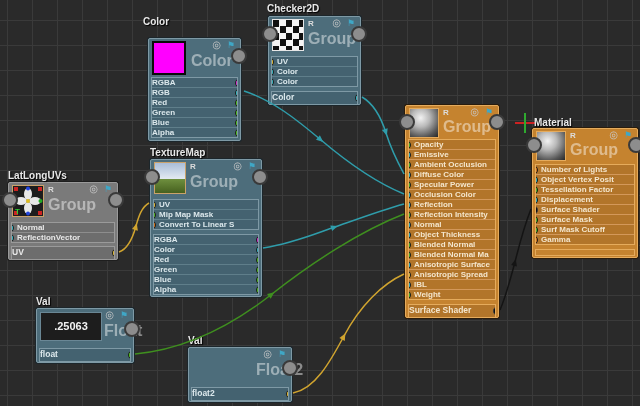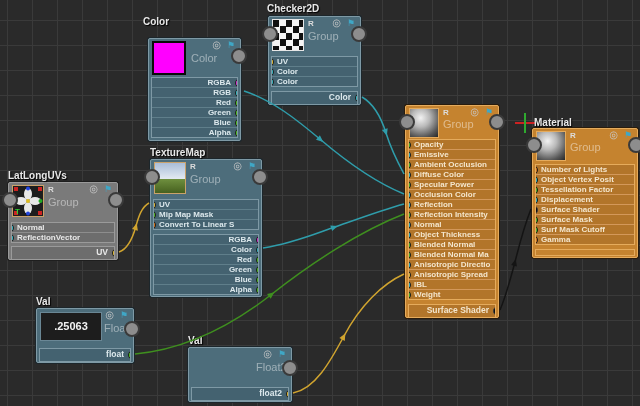--- a/index.html
+++ b/index.html
@@ -21,41 +21,41 @@
   .node.blue{background:#4d6d7b; border:1px solid #7e99a5; box-shadow:0 0 0 1px #1c262b;}
   .node.orange{background:#c5832f; border:1px solid #e5ab5c; box-shadow:0 0 0 1px #2a1c0c;}
   .node.gray{background:#7a7a7a; border:1px solid #9a9a9a; box-shadow:0 0 0 1px #1e1e1e;}
   .nheader{position:absolute; top:0; left:0; right:0;}
   .thumb{position:absolute; left:3px; top:2px; width:32px; height:32px; box-sizing:border-box; border:1px solid #caa26a; background:#1d1d1d;}
   .swatch{position:absolute; left:3px; top:2px; width:34px; height:34px; box-sizing:border-box; border:2px solid #0a0a0a;}
   .sphere{background:radial-gradient(circle at 38% 32%, #f2f2f2, #b9b9b9 35%, #565656 75%, #262626 100%);}
   .checker{background:repeating-conic-gradient(#f4f4f4 0 90deg,#101010 0 180deg) 0 0/13px 13px; border:1px solid #e6e6e6;}
   .landscape{background:linear-gradient(#a9bdd8 0%, #e2e9f1 52%, #6e8f3e 54%, #46601f 100%);}
   .rlab{position:absolute; left:39px; top:2px; font-size:8px; font-weight:bold; color:#ddd;}
-  .typelab{position:absolute; left:39px; top:13px; font-size:11px; color:rgba(255,255,255,0.45); font-weight:normal;}
+  .typelab{position:absolute; left:39px; top:13px; font-size:16px; color:rgba(255,255,255,0.45); font-weight:bold;}
   .hicon{position:absolute; top:0; font-size:10px; line-height:12px; color:#c8c8c8;}
   .hicon.rec{right:19px;}
   .hicon.flag{right:5px; color:#3fa7c6; font-size:9px;}
   .ccirc{position:absolute; width:12px; height:12px; border-radius:50%;
     background:#8d8d8d; border:2px solid #3a3a3a; z-index:5;}
   .rows,.outbox{position:absolute; left:2px; right:2px; box-sizing:border-box; z-index:3;}
   .blue .rows,.blue .outbox{border:1px solid #7e99a5; background:#3c5messenger664;}
   .blue .rows,.blue .outbox{border:1px solid #7e99a5;}
   .orange .rows,.orange .outbox{border:1px solid #e5ab5c;}
   .gray .rows,.gray .outbox{border:1px solid #9a9a9a;}
   .row{position:relative; height:10px; line-height:9px; font-size:8px; font-weight:bold;
        box-sizing:border-box; white-space:nowrap; overflow:hidden;}
   .blue .row{background:#446270; border-top:1px solid #5f7e8a; color:#dce8ec;}
   .orange .row{background:#b2752a; border-top:1px solid #d3985a; color:#f4e6cd;}
   .gray .row{background:#6d6d6d; border-top:1px solid #8d8d8d; color:#e8e8e8;}
   .row:first-child{border-top:none; height:9px;}
   .row.outrow{height:12px; line-height:11px; font-size:8.5px;}
   .row .lbl{display:block;}
   .row.in .lbl{text-align:left; padding-left:5px;}
-  .row.out .lbl{text-align:right; padding-right:6px;}
+  .row.out .lbl{text-align:left; padding-right:6px;}
   .dot{position:absolute; width:8px; height:8px; border-radius:50%;
        border:1px solid #1b1b1b; top:0; z-index:6; box-sizing:content-box;}
   .row.outrow .dot{top:1px;}
   .dot.l{left:-8px;} .dot.r{right:-8px;}
   .dot.magenta{background:#d93ad9;} .dot.cyan{background:#3bbdc9;}
   .dot.green{background:#53c229;} .dot.yellow{background:#e8c33c;}
   .dot.black{background:#0c0c0c; border-color:#3c3c3c;}
   .dot.value{background:#e07818; color:#fff; font-size:7px; font-weight:bold;
              text-align:center; line-height:8px;}
   .valbox{position:absolute; background:#1d1d1d; border:1px solid #6a8795; color:#f2f2f2;
@@ -330,21 +330,21 @@
       <div class="row in">
           <span class="dot l green"></span>
           <span class="lbl">Blended Normal</span>
         </div>
       <div class="row in">
           <span class="dot l green"></span>
           <span class="lbl">Blended Normal Ma</span>
         </div>
       <div class="row in">
           <span class="dot l cyan"></span>
-          <span class="lbl">Anisotropic Directio</span>
+          <span class="lbl">Anisotropic Surface</span>
         </div>
       <div class="row in">
           <span class="dot l yellow"></span>
           <span class="lbl">Anisotropic Spread</span>
         </div>
       <div class="row in">
           <span class="dot l cyan"></span>
           <span class="lbl">IBL</span>
         </div>
       <div class="row in">

